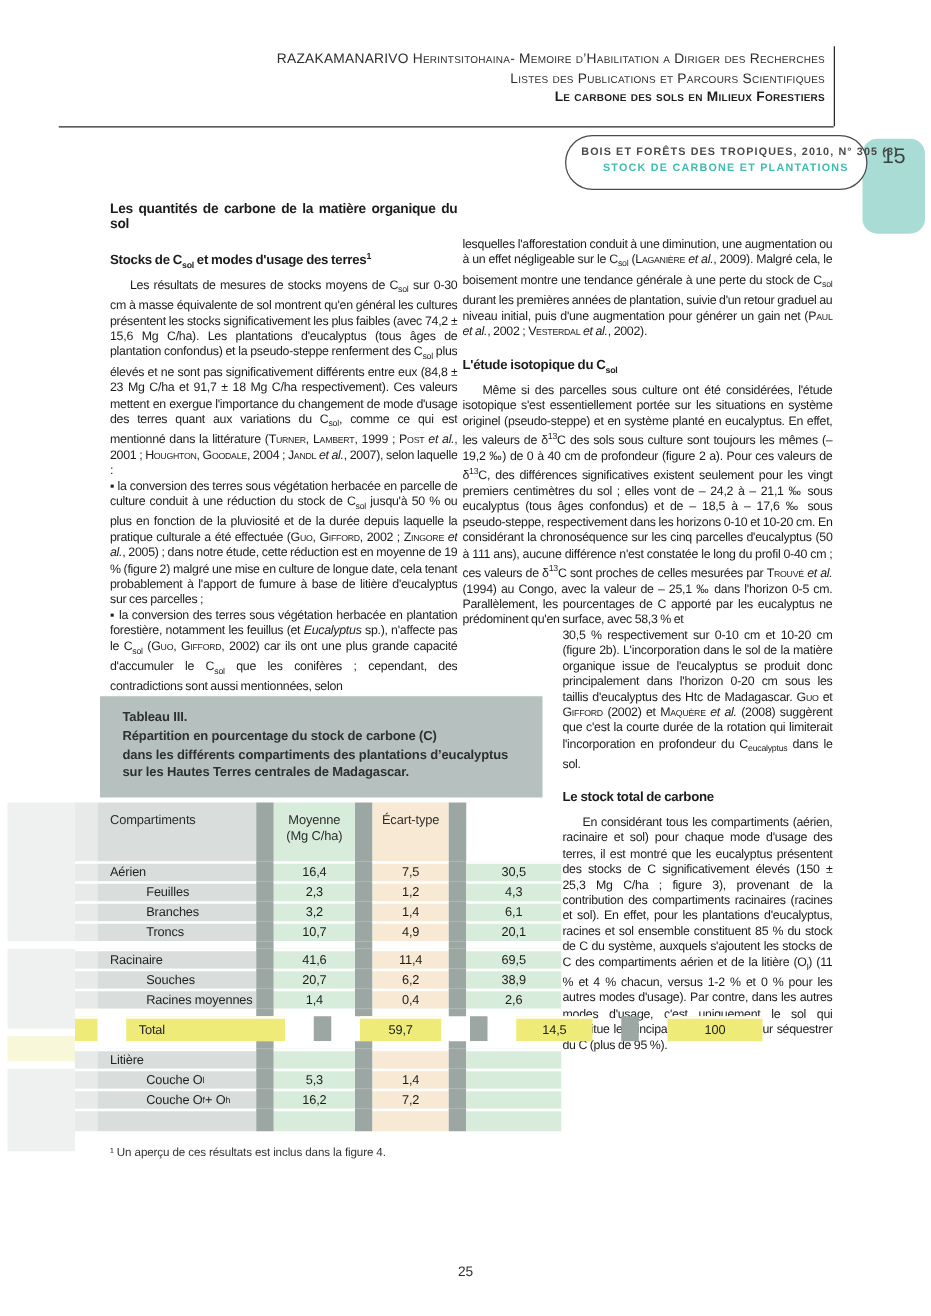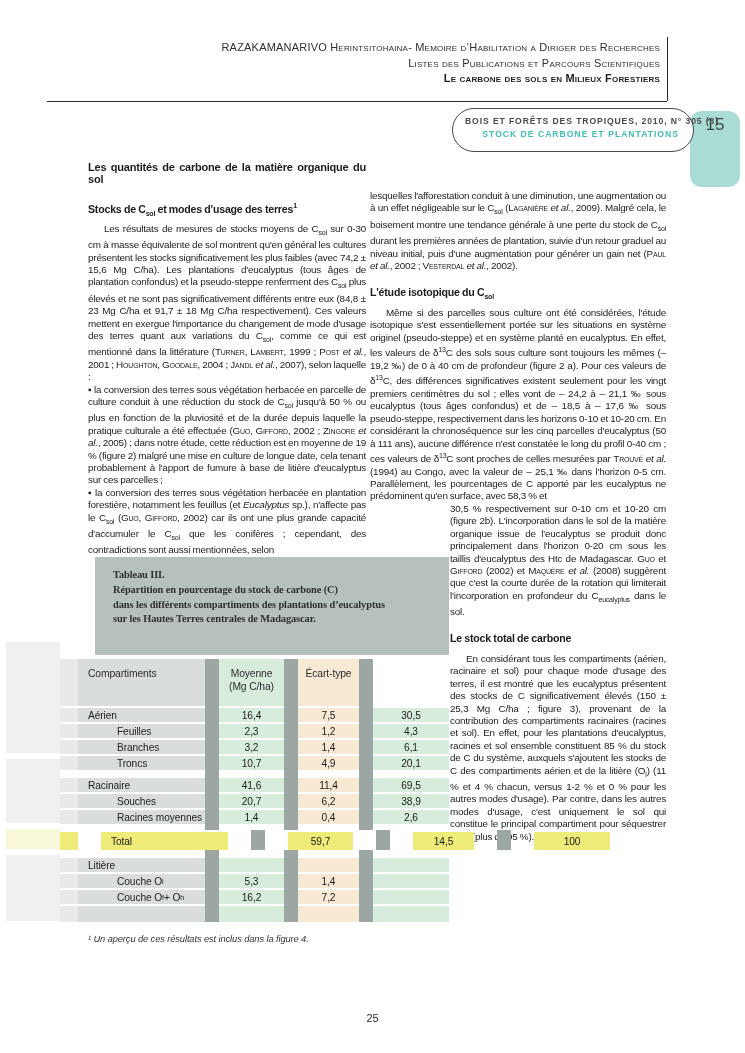--- a/index.html
+++ b/index.html
@@ -36,42 +36,42 @@
   h2.doc{font-size:11px;font-weight:bold;margin:0 0 14px 0;letter-spacing:-.2px;}
   h3.doc{font-size:10.6px;font-weight:bold;margin:0 0 3px 0;letter-spacing:-.2px;}
   h3.doc.spaced{margin-top:14px;}
   h3.doc.centered{margin:13px 0 9px 0;}
   .sc{font-variant:small-caps;}
   sub{font-size:7px;}
   sup{font-size:7px;}
 
   
   .table-block{position:absolute;left:60px;top:557px;width:389px;}
-  .tcaption{margin-left:35px;width:354px;box-sizing:border-box;background:var(--caption_bg);
-            padding:11px 10px 28px 18px;margin-bottom:4px;
-            font-size:10.4px;font-weight:bold;line-height:14.8px;color:#2f2f2f;letter-spacing:-.1px;font-family:Liberation Serif, serif;}
+  .tcaption{margin-left:20px;width:354px;box-sizing:border-box;background:var(--caption_bg);
+            padding:11px 10px 11px 18px;margin-bottom:4px;
+            font-size:10.4px;font-weight:bold;line-height:14.8px;color:#2f2f2f;letter-spacing:-.1px;}
   .trow{display:grid;grid-template-columns:18px 127px 14px 65px 14px 61px 14px 76px;height:16px;}
   .thead{height:47px;}
   .tgap{height:6px;}
   .total{height:20px;gap:23px;}
   .tail{height:18px;}
   .tc{box-sizing:border-box;overflow:hidden;font-size:10.2px;letter-spacing:-.1px;
       display:flex;align-items:center;}
   .c-strip{background:var(--strip_bg);}
   .c-label{background:var(--label_bg);padding-left:10px;color:#222;}
   .sub .c-label{padding-left:39px;}
   .c-gap{background:var(--gap_gray);}
   .c-m,.c-p{background:var(--green_col);justify-content:center;text-align:center;}
   .c-e{background:var(--peach_col);justify-content:center;text-align:center;}
   .trow:not(.thead):not(.tgap) .tc:not(.c-gap){border-top:2px solid #fff;}
   .thead .tc{align-items:flex-start;padding-top:8px;font-size:10.3px;color:#2c2c2c;line-height:13px;}
   .thead .c-m,.thead .c-e,.thead .c-p{padding-left:2px;padding-right:2px;}
   .total .tc:not(.c-gap){background:var(--total_yellow);}
   .c-w{background:#fff !important;}
-  .tfootnote{margin-top:12px;margin-left:28px;font-size:9.3px;color:#333;letter-spacing:-.1px;font-style:italic;}
+  .tfootnote{margin-top:12px;margin-left:28px;font-size:9.3px;color:#333;letter-spacing:-.1px;}
 
   
   .tint{position:absolute;left:6px;width:54px;}
   .tint1{top:642px;height:111px;background:var(--tint_gray);}
   .tint2{top:759px;height:64px;background:var(--tint_gray);}
   .tint3{top:829px;height:20px;background:var(--tint_yellow);}
   .tint4{top:855px;height:66px;background:var(--tint_gray);}
 
   
   .footer{position:absolute;left:0;right:0;top:1012px;text-align:center;

